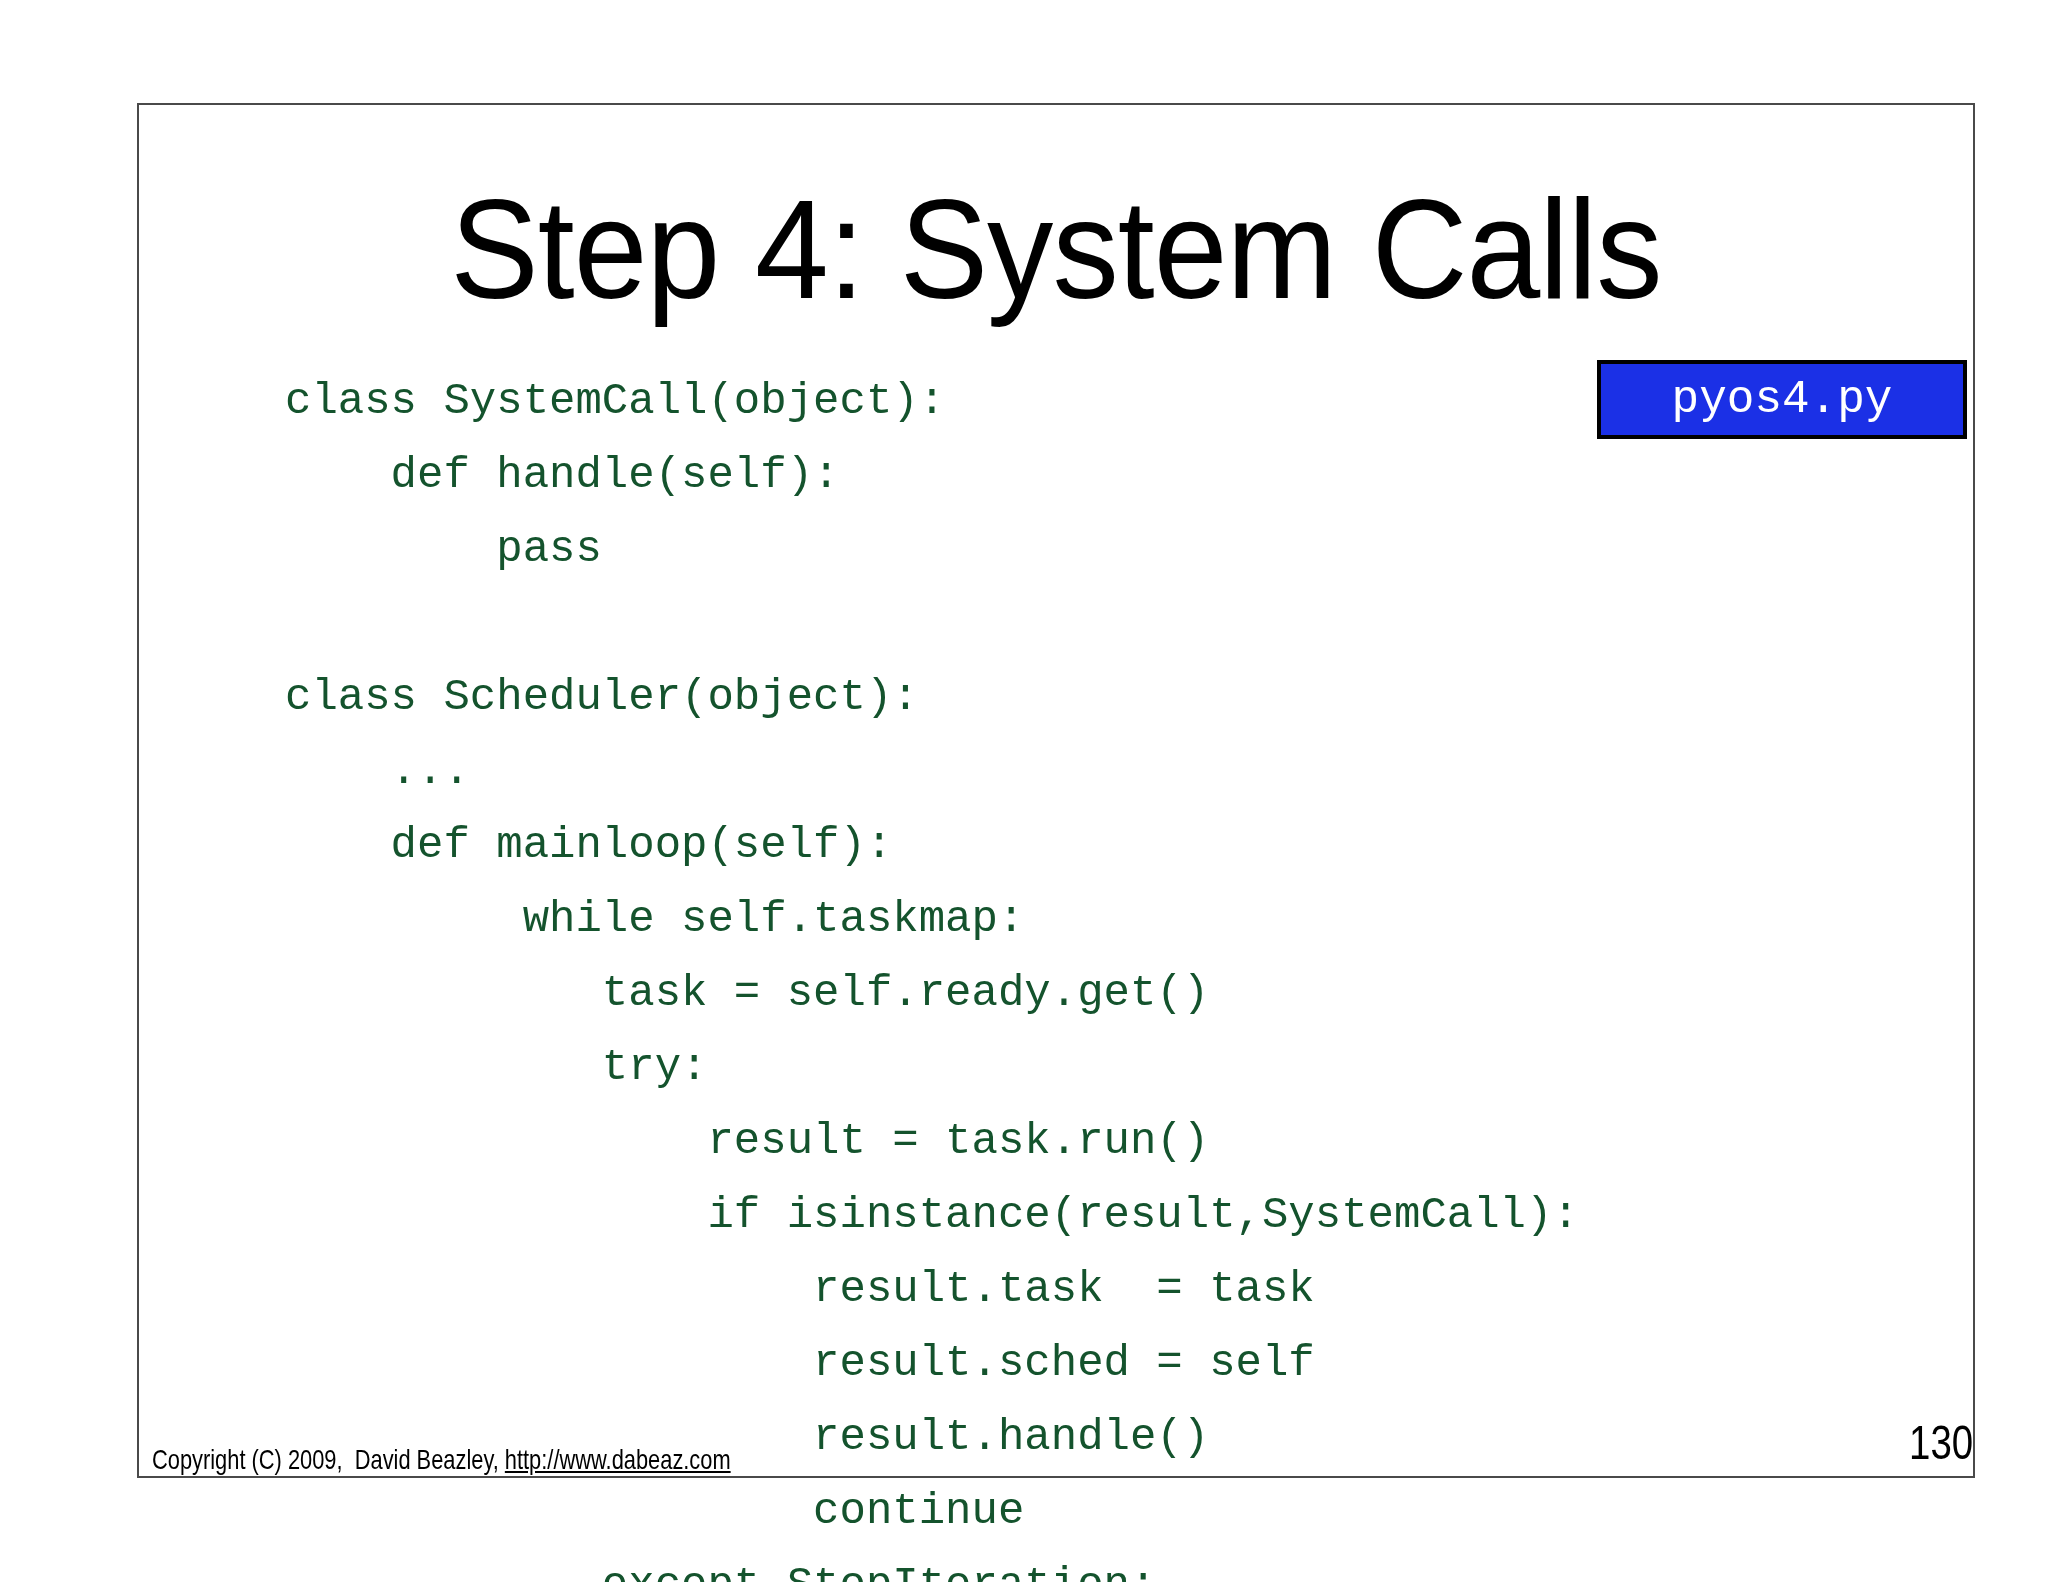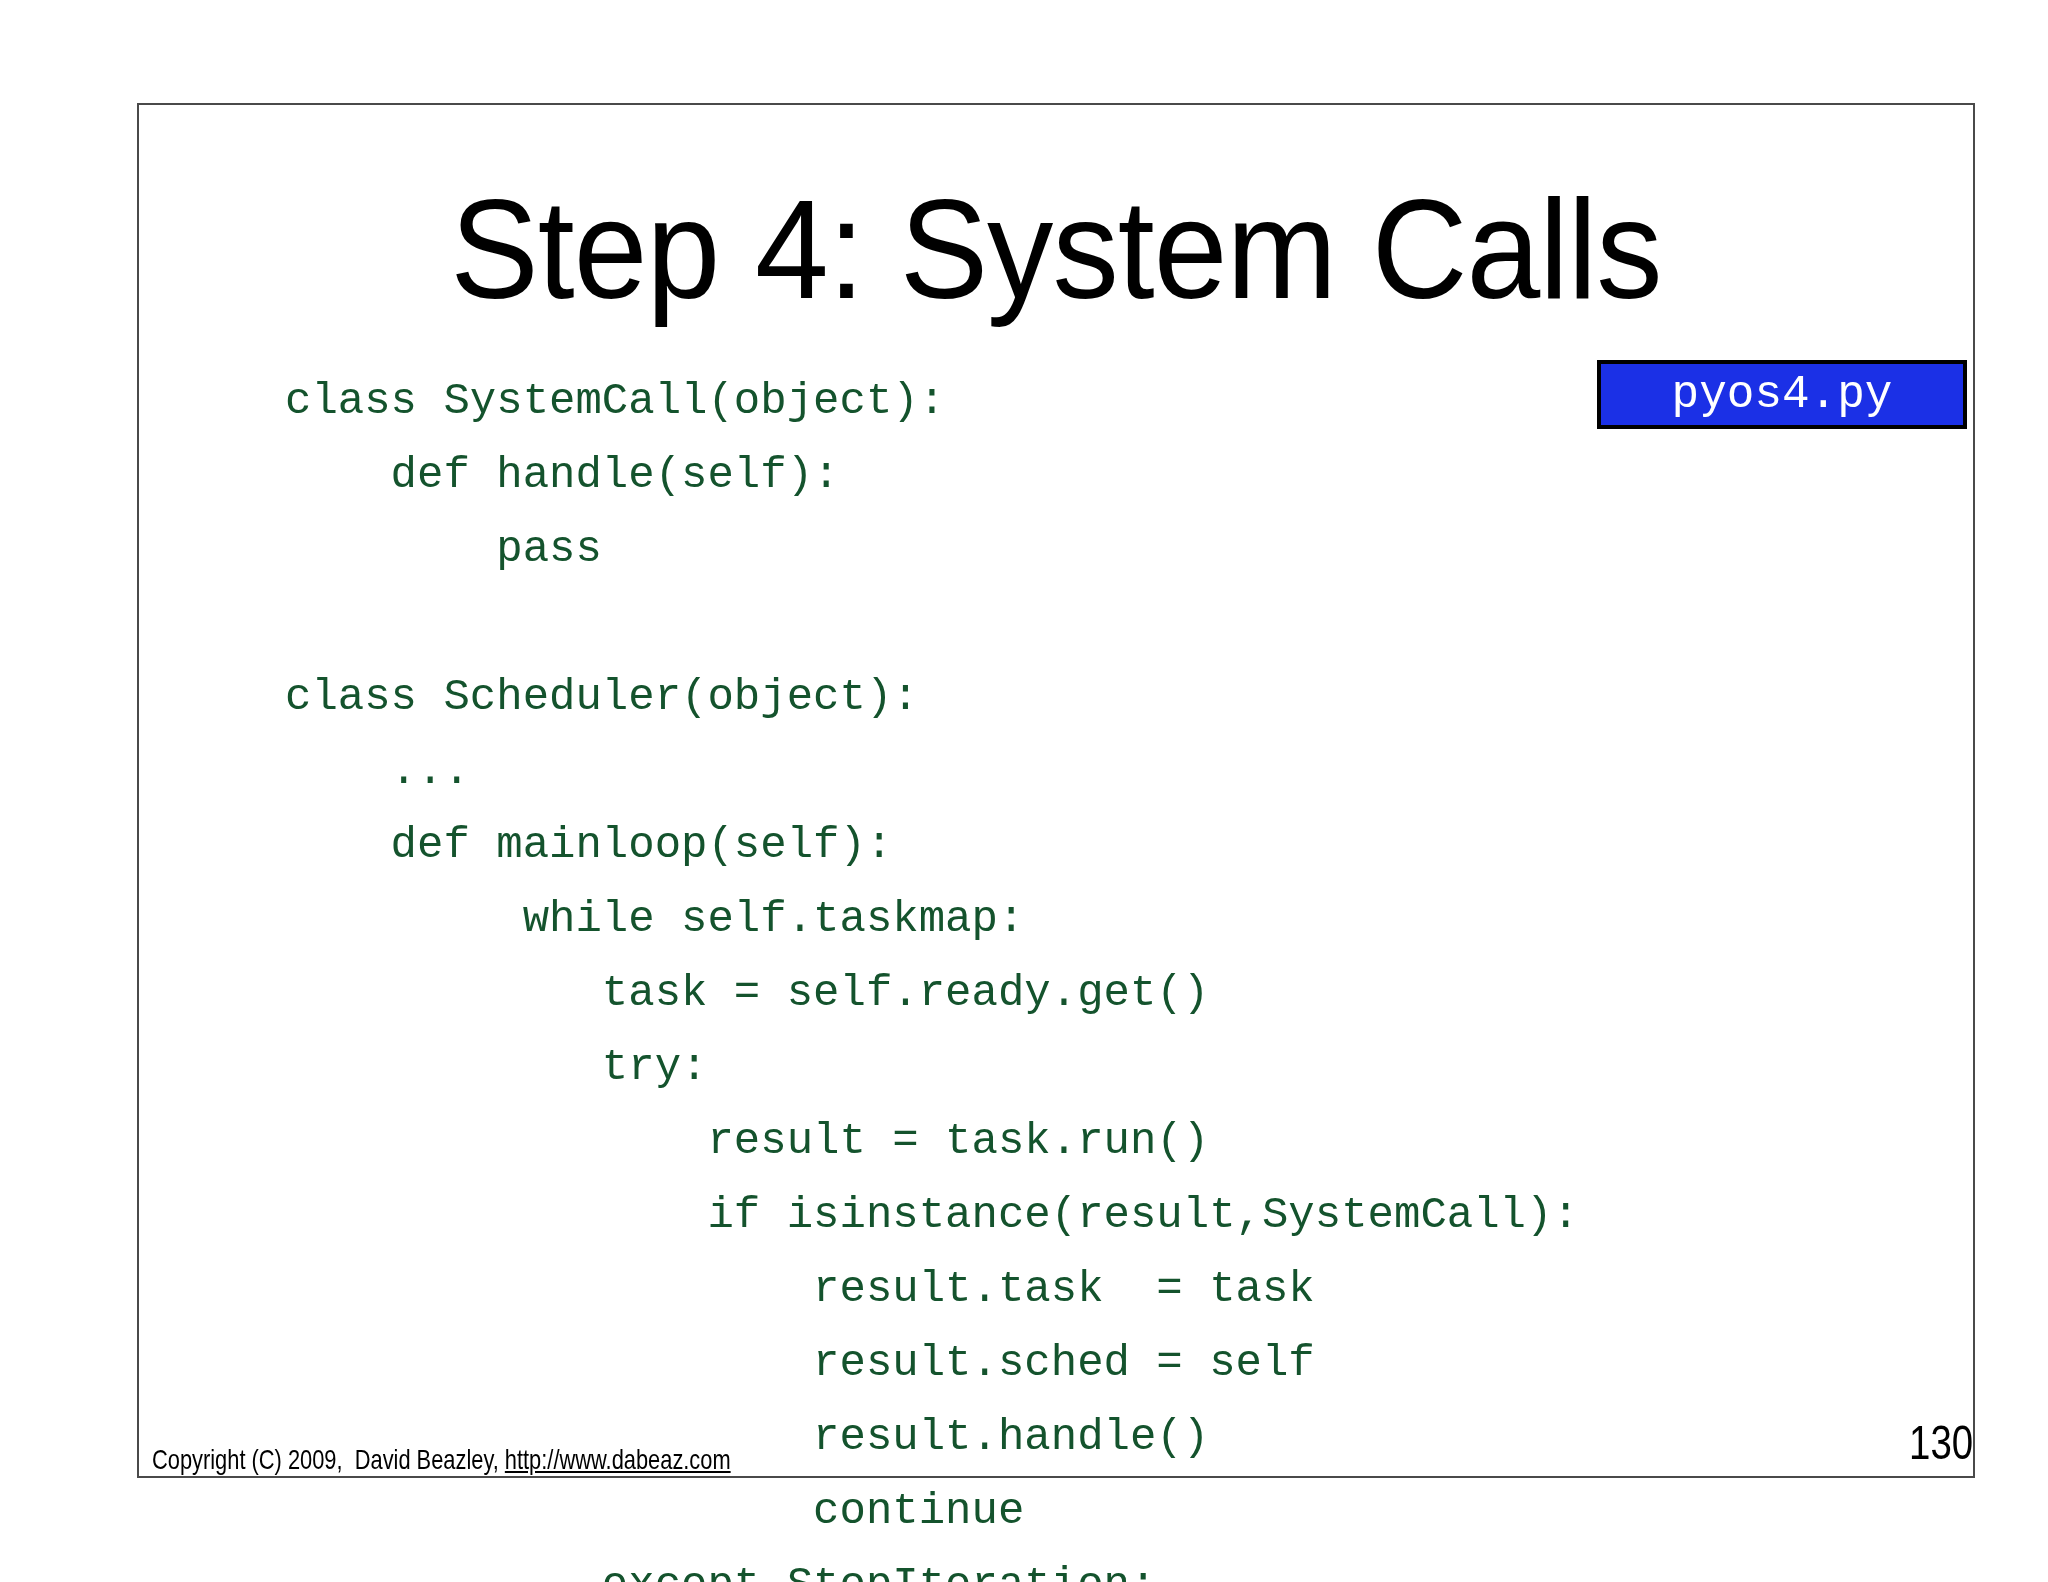--- a/index.html
+++ b/index.html
@@ -50,21 +50,21 @@
     font-size: 44px;
     line-height: 74px;
     white-space: pre;
     color: #14532d;
   }
   .badge {
     position: absolute;
     left: 1458px;
     top: 255px;
     width: 370px;
-    height: 69px;
+    height: 79px;
     box-sizing: border-box;
     border: 4px solid #000000;
     background: #1b30e6;
     display: flex;
     align-items: center;
     justify-content: center;
   }
   .badge-label {
     font-family: "Liberation Mono", "DejaVu Sans Mono", monospace;
     font-size: 46px;

